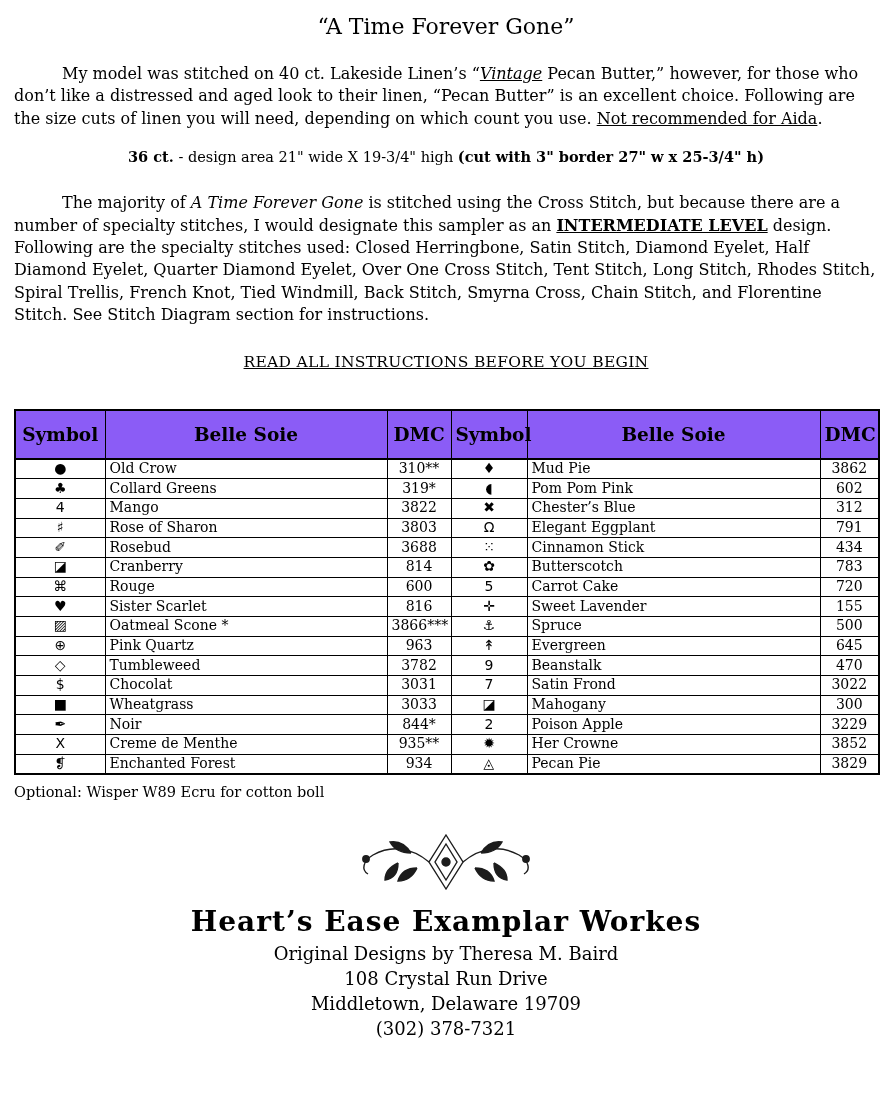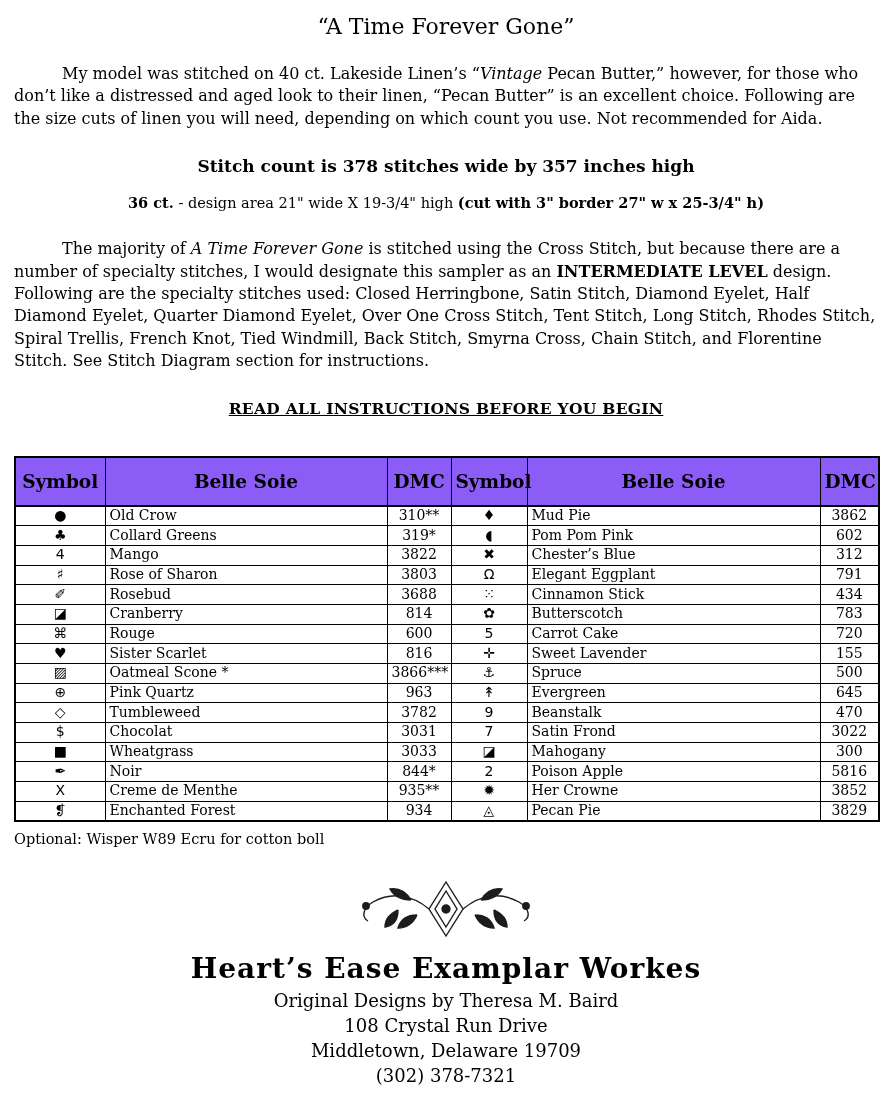--- a/index.html
+++ b/index.html
@@ -21,40 +21,40 @@
   }
   p.body-text {
     font-size: 16px;
     line-height: 1.40;
     margin: 24px 0 0 0;
     text-indent: 48px;
     text-align: left;
   }
   .i { font-style: italic; }
   .b { font-weight: bold; }
-  .u { }
+  .u { text-decoration: underline; }
   .stitch-heading {
     text-align: center;
     font-size: 17px;
     font-weight: bold;
     margin-top: 26px;
   }
   .size-cuts {
     text-align: center;
     font-size: 14.5px;
     line-height: 1.45;
     margin-top: 16px;
   }
   .read-all {
     text-align: center;
     margin-top: 26px;
     font-size: 15.5px;
   }
   .read-all span {
-    font-weight: bold;
+    font-weight: normal;
     text-decoration: underline;
     letter-spacing: 0.3px;
   }
   table.color-key {
     width: 100%;
     border-collapse: collapse;
     margin-top: 38px;
     table-layout: fixed;
   }
   table.color-key, table.color-key th, table.color-key td {
@@ -107,21 +107,20 @@
 </style>
 </head>
 <body>
 
 <div class="page">
 
   <h1 class="title">“A Time Forever Gone”</h1>
 
   <p class="body-text"><span>My model was stitched on 40 ct. Lakeside Linen’s “</span><span class="i u">Vintage</span><span> Pecan Butter,” however, for those who don’t like a distressed and aged look to their linen, “Pecan Butter” is an excellent choice. Following are the size cuts of linen you will need, depending on which count you use.  </span><span class="u">Not recommended for Aida</span><span>.</span></p>
 
-  <div class="stitch-heading">Stitch count is 378 stitches wide by 357 inches high</div>
 
   <div class="size-cuts">
     <div><span class="b">36 ct.</span><span> - design area 21" wide X 19-3/4" high </span><span class="b">(cut with 3" border 27" w x 25-3/4" h)</span></div>
   </div>
 
   <p class="body-text"><span>The majority of </span><span class="i">A Time Forever Gone</span><span> is stitched using the Cross Stitch, but because there are a number of specialty stitches, I would designate this sampler as an </span><span class="b u">INTERMEDIATE LEVEL</span><span> design.  Following are the specialty stitches used:  Closed Herringbone, Satin Stitch, Diamond Eyelet, Half Diamond Eyelet, Quarter Diamond Eyelet, Over One Cross Stitch, Tent Stitch, Long Stitch, Rhodes Stitch, Spiral Trellis, French Knot, Tied Windmill, Back Stitch, Smyrna Cross, Chain Stitch, and Florentine Stitch.  See Stitch Diagram section for instructions.</span></p>
 
   <div class="read-all"><span>READ ALL INSTRUCTIONS BEFORE YOU BEGIN</span></div>
 
   <table class="color-key">
@@ -247,21 +246,21 @@
           <td class="sym">◪</td>
           <td class="name">Mahogany</td>
           <td class="dmc">300</td>
         </tr>
         <tr>
           <td class="sym">✒</td>
           <td class="name">Noir</td>
           <td class="dmc">844*</td>
           <td class="sym">2</td>
           <td class="name">Poison Apple</td>
-          <td class="dmc">5816</td>
+          <td class="dmc">3229</td>
         </tr>
         <tr>
           <td class="sym">Ⅹ</td>
           <td class="name">Creme de Menthe</td>
           <td class="dmc">935**</td>
           <td class="sym">✹</td>
           <td class="name">Her Crowne</td>
           <td class="dmc">3852</td>
         </tr>
         <tr>

